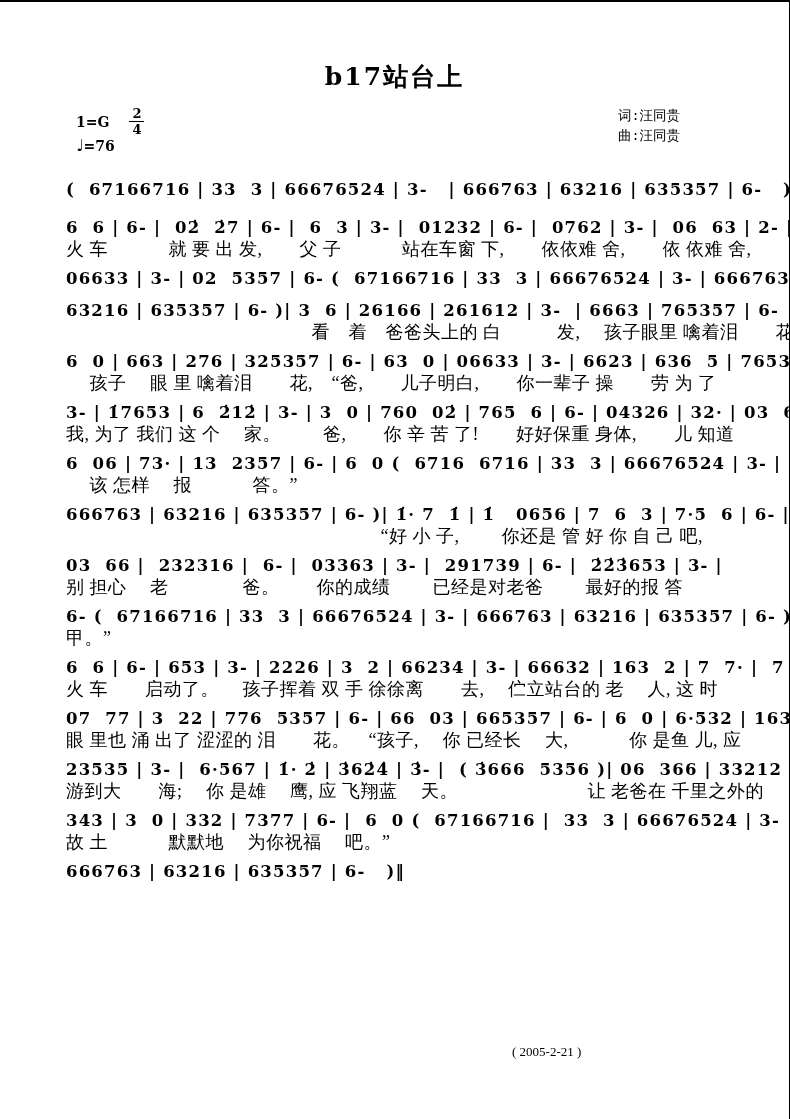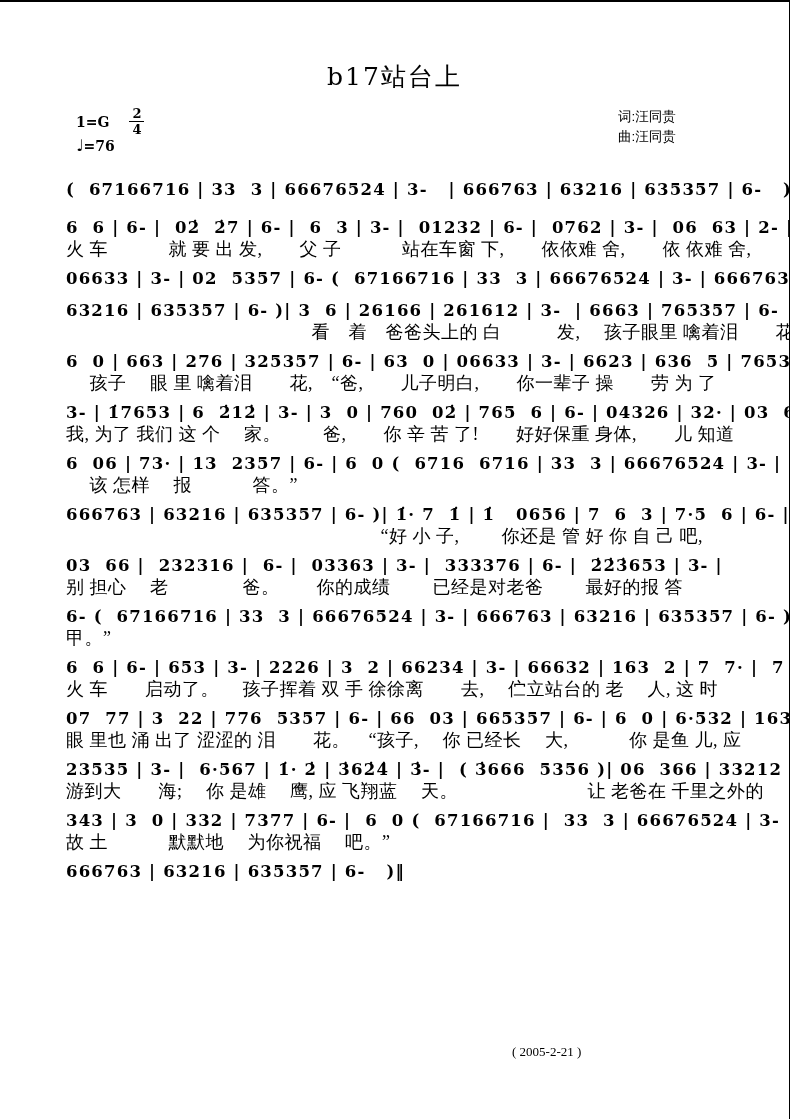--- a/index.html
+++ b/index.html
@@ -11,33 +11,33 @@
     border-top:2px solid #000;
     border-right:1px solid #000;
     font-family:"Liberation Serif", serif;
     color:#000;
     overflow:hidden;
   }
   .title{
     text-align:center;
     padding-top:58px;
     font-size:25px;
-    font-weight:normal;
+    font-weight:bold;
     letter-spacing:2px;
     font-family:"DejaVu Serif", serif;
   }
   .meta-row{position:relative;height:60px;margin-top:14px;}
   .keyblock{position:absolute;left:76px;top:0;font-size:14px;font-weight:bold;font-family:"DejaVu Serif", serif;}
   .keyline{display:flex;align-items:center;gap:20px;}
   .timesig{display:inline-flex;flex-direction:column;align-items:center;line-height:1;font-size:13px;}
   .timesig .num{border-bottom:1px solid #000;padding:0 3px 1px 3px;}
   .timesig .den{padding-top:1px;}
   .tempoline{font-size:14px;}
   .note-glyph{font-family:"DejaVu Sans", sans-serif;font-size:16px;}
-  .credits{position:absolute;left:618px;top:0;font-size:13.5px;line-height:20px;font-family:Liberation Sans, sans-serif;}
+  .credits{position:absolute;left:618px;top:0;font-size:13.5px;line-height:20px;font-family:Liberation Mono, monospace;}
   .systems{margin:10px 58px 0 66px;}
   .system{margin-bottom:7px;}
   .notation{
     font-family:"DejaVu Serif", serif;
     font-weight:bold;
     font-size:16.5px;
     line-height:25px;
     letter-spacing:1.2px;
     white-space:pre;
   }
@@ -116,21 +116,21 @@
     <div class="notation">6  06 | 73· | 13  2357 | 6- | 6  0 (  6716  6716 | 33  3 | 66676524 | 3- |</div>
     <div class="lyrics">　 该 怎样　 报　　　 答。”</div>
   </div>
 
   <div class="system">
     <div class="notation">666763 | 63216 | 635357 | 6- )| 1̇· 7  1̇ | 1̇   0656 | 7  6  3 | 7·5  6 | 6- |</div>
     <div class="lyrics">　　　　　　　　　　　　　　　　　“好 小 子,　　 你还是 管 好 你 自 己 吧,</div>
   </div>
 
   <div class="system">
-    <div class="notation">03  66 |  232316 |  6- |  03363 | 3- |  333376 | 6- |  2̇2̇3̇653 | 3- |</div>
+    <div class="notation">03  66 |  232316 |  6- |  03363 | 3- |  291739 | 6- |  2̇2̇3̇653 | 3- |</div>
     <div class="lyrics">别 担心　 老　　　　爸。　　你的成绩　　 已经是对老爸　　 最好的报 答</div>
   </div>
 
 
   <div class="system">
     <div class="notation">6- (  67166716 | 33  3 | 66676524 | 3- | 666763 | 63216 | 635357 | 6- )|</div>
     <div class="lyrics">甲。”</div>
   </div>
 
   <div class="system">

